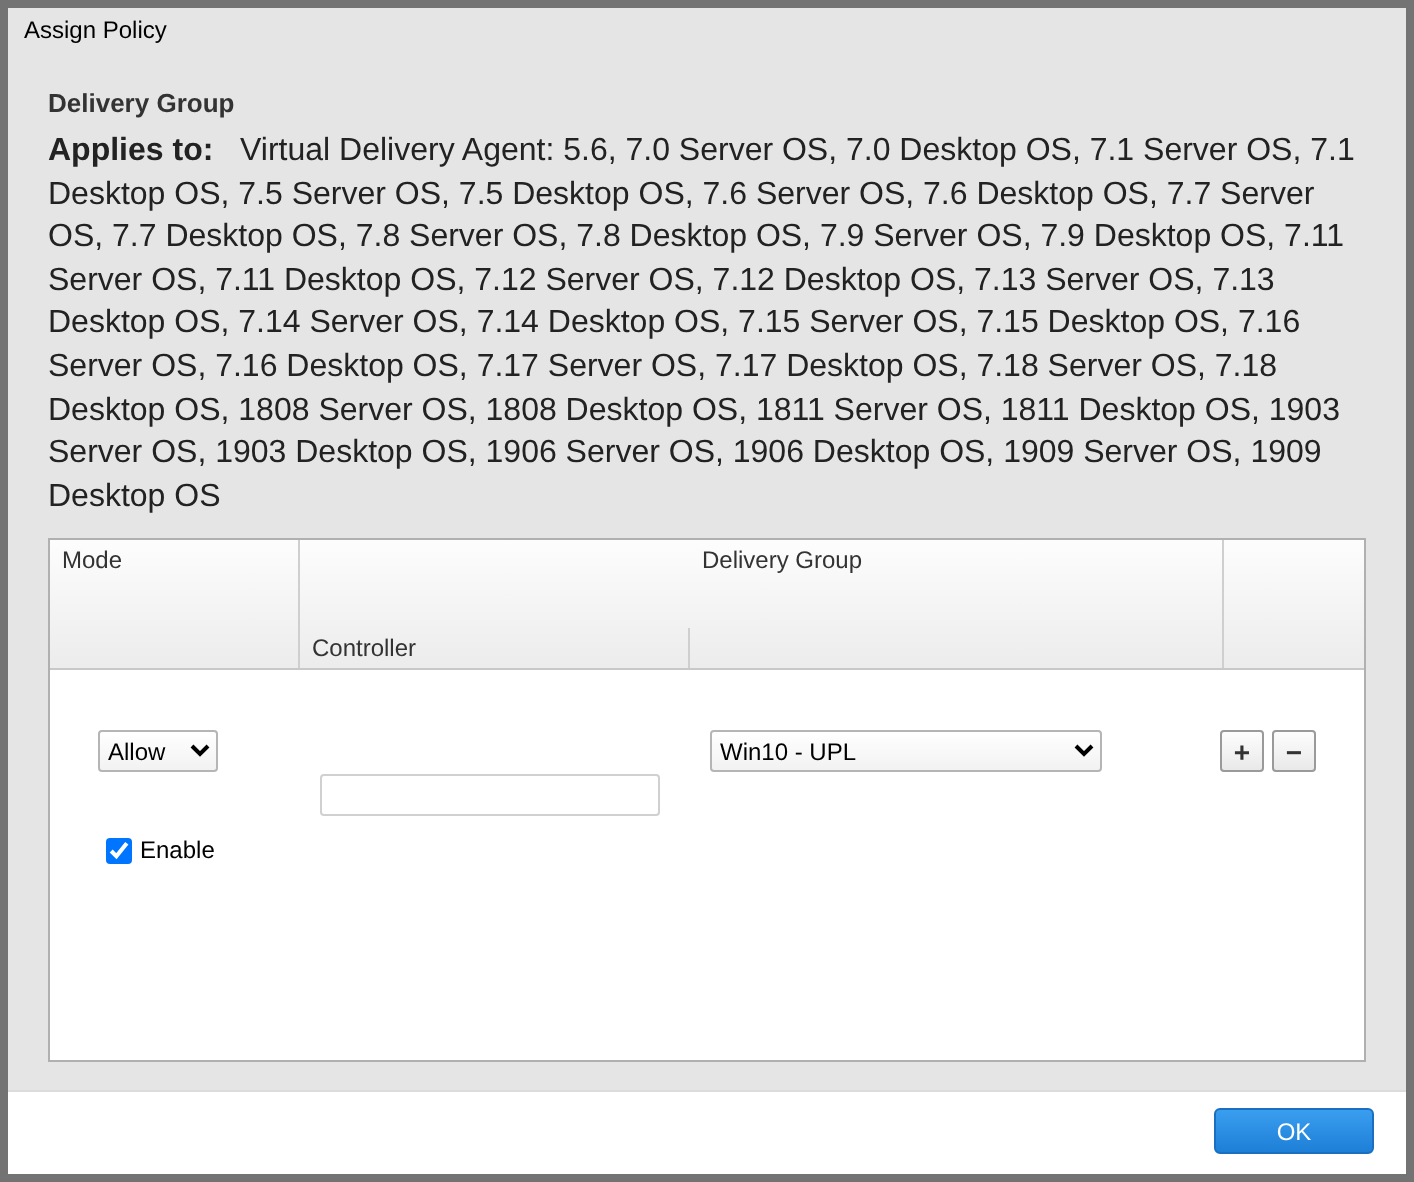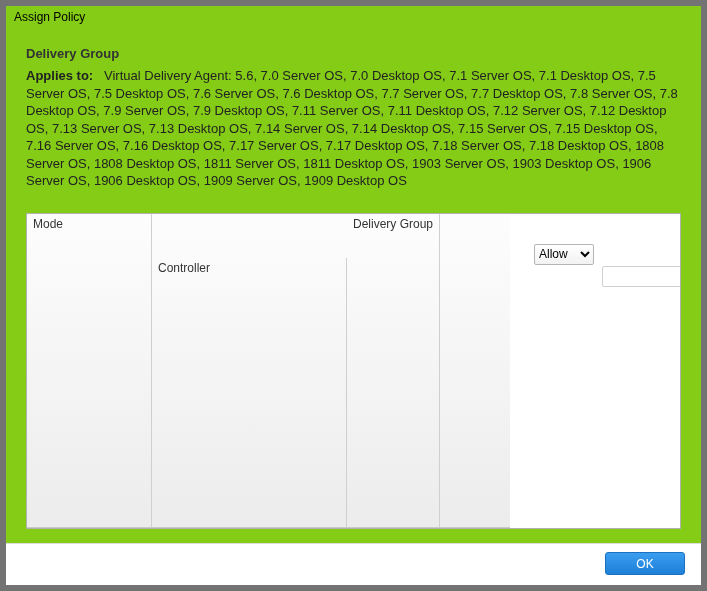--- a/index.html
+++ b/index.html
@@ -6,24 +6,24 @@
   html, body { margin: 0; padding: 0; height: 100%; }
   body {
     font-family: "Segoe UI", Tahoma, sans-serif;
     font-size: 12px;
     color: #000;
     background: #fff;
   }
   .window {
     width: 707px;
     height: 591px;
-    border: 6px solid #737373;
+    border: 4px solid #737373;
     display: flex;
     flex-direction: column;
-    background: #84cc16;
+    background: #e5e5e5;
   }
   .titlebar {
     padding: 4px 8px;
     font-size: 12px;
     color: #000;
   }
   .content {
     flex: 1;
     padding: 8px 20px 0 20px;
     overflow: hidden;
@@ -31,40 +31,40 @@
     flex-direction: column;
     justify-content: center;
   }
   .section-heading {
     font-size: 13px;
     font-weight: 600;
     color: #333;
     margin: 10px 0 6px 0;
   }
   .applies {
-    font-size: 13px;
+    font-size: 16px;
     line-height: 1.35;
     color: #222;
-    margin-bottom: 23px;
+    margin-bottom: 10px;
   }
   .applies-label { font-weight: bold; }
   .desc {
     font-size: 12px;
     margin: 6px 0 14px 0;
   }
   .elements-label {
     font-weight: 600;
     font-size: 12px;
     margin-bottom: 6px;
   }
   .grid-wrap {
     border: 1px solid #b0b0b0;
     flex: 1;
     display: flex;
-    flex-direction: row;
+    flex-direction: column;
     min-height: 0;
     margin-bottom: 14px;
   }
   .grid-head {
     display: flex;
     background: linear-gradient(#fdfdfd, #ececec);
     border-bottom: 1px solid #c8c8c8;
     font-size: 12px;
   }
   .gh {
@@ -215,20 +215,24 @@
           <div class="cell col-dg">
             <select class="dg-select">
               <option>Win10 - UPL</option>
             </select>
           </div>
           <div class="cell col-actions">
             <button class="sq-btn">+</button>
             <button class="sq-btn">−</button>
           </div>
         </div>
+        <div class="enable-row">
+          <input type="checkbox" checked="" style="">
+          <span>Enable</span>
+        </div>
       </div>
     </div>
 
   </div>
 
   <div class="footer">
     <button class="btn btn-ok">OK</button>
   </div>
 
 </div>

